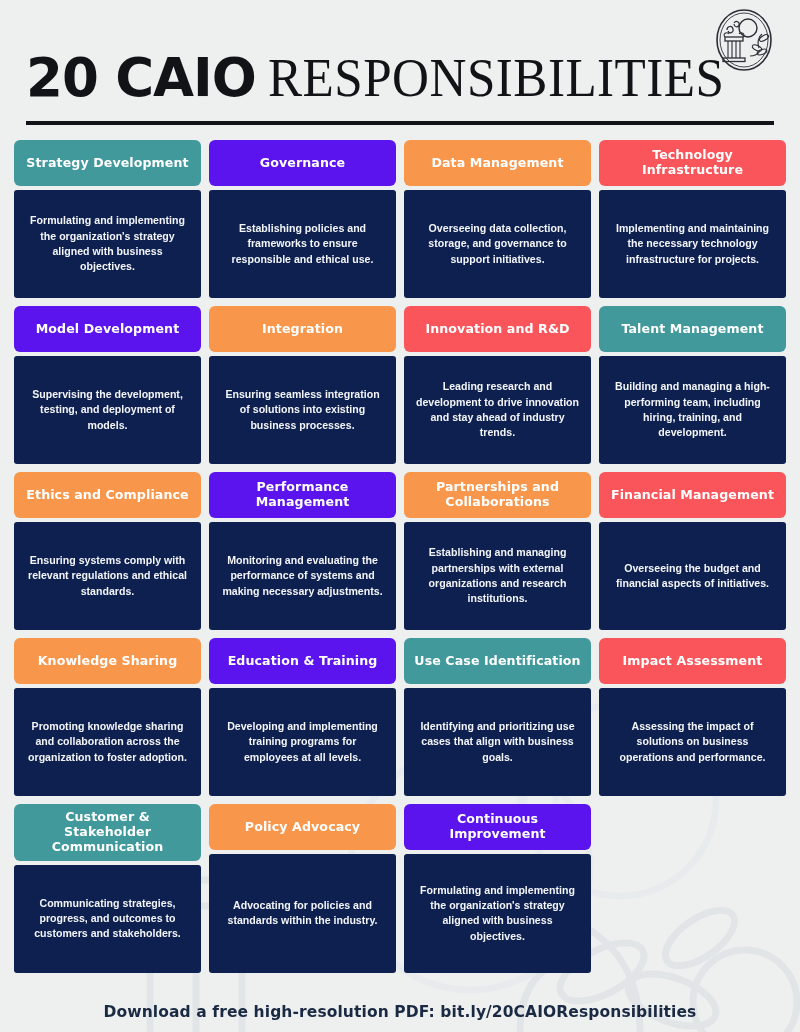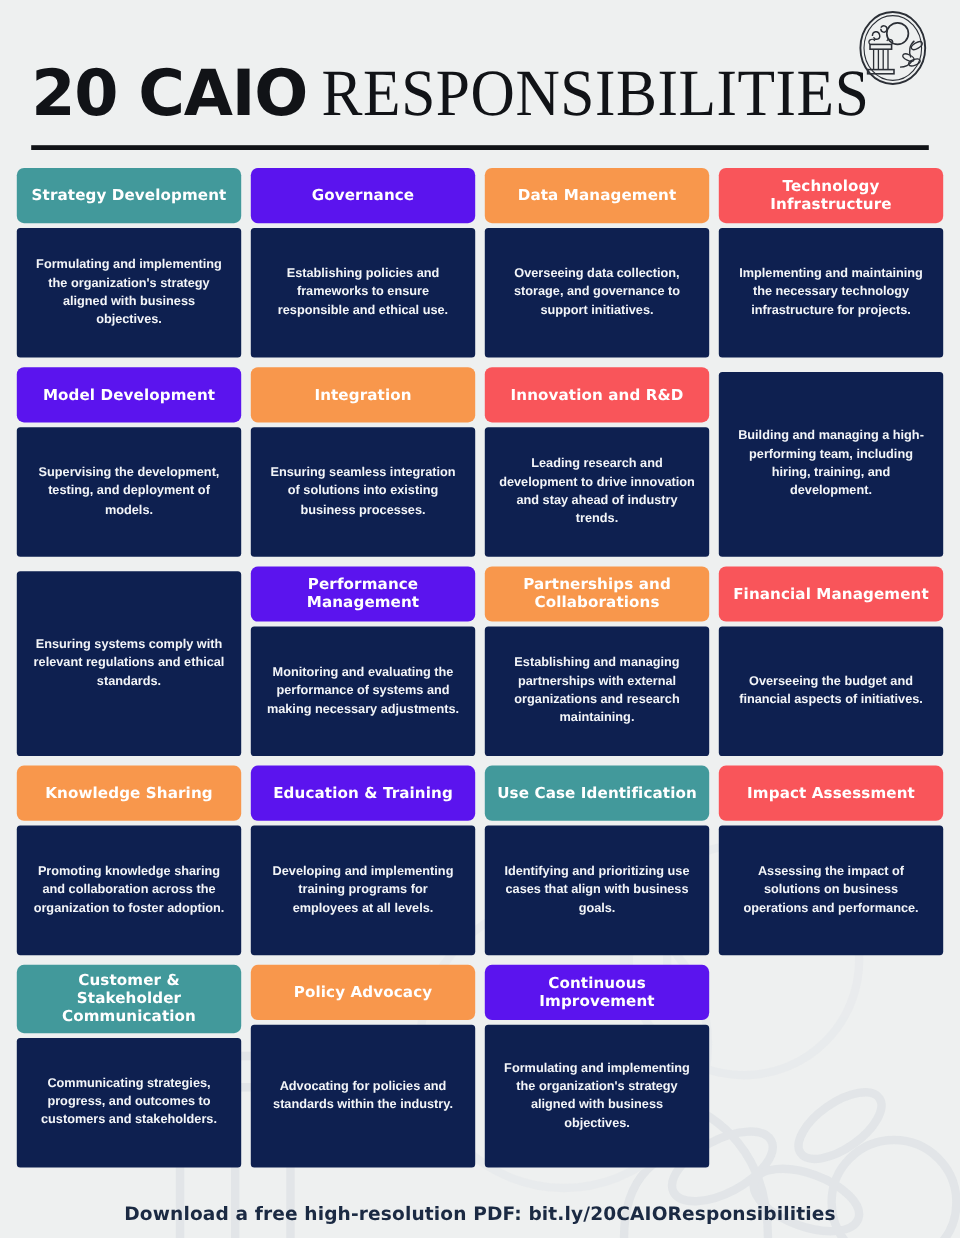--- a/index.html
+++ b/index.html
@@ -199,32 +199,34 @@
       </div>
       <div class="card">
         <div class="card-head acc-orange">Integration</div>
         <div class="card-body">Ensuring seamless integration of solutions into existing business processes.</div>
       </div>
       <div class="card">
         <div class="card-head acc-red">Innovation and R&amp;D</div>
         <div class="card-body">Leading research and development to drive innovation and stay ahead of industry trends.</div>
       </div>
       <div class="card">
+        <div class="card-head acc-teal">Talent Management</div>
         <div class="card-body">Building and managing a high-performing team, including hiring, training, and development.</div>
       </div>
       <div class="card">
+        <div class="card-head acc-orange">Ethics and Compliance</div>
         <div class="card-body">Ensuring systems comply with relevant regulations and ethical standards.</div>
       </div>
       <div class="card">
         <div class="card-head acc-purple">Performance Management</div>
         <div class="card-body">Monitoring and evaluating the performance of systems and making necessary adjustments.</div>
       </div>
       <div class="card">
         <div class="card-head acc-orange">Partnerships and Collaborations</div>
-        <div class="card-body">Establishing and managing partnerships with external organizations and research maintaining.</div>
+        <div class="card-body">Establishing and managing partnerships with external organizations and research institutions.</div>
       </div>
       <div class="card">
         <div class="card-head acc-red">Financial Management</div>
         <div class="card-body">Overseeing the budget and financial aspects of initiatives.</div>
       </div>
       <div class="card">
         <div class="card-head acc-orange">Knowledge Sharing</div>
         <div class="card-body">Promoting knowledge sharing and collaboration across the organization to foster adoption.</div>
       </div>
       <div class="card">

